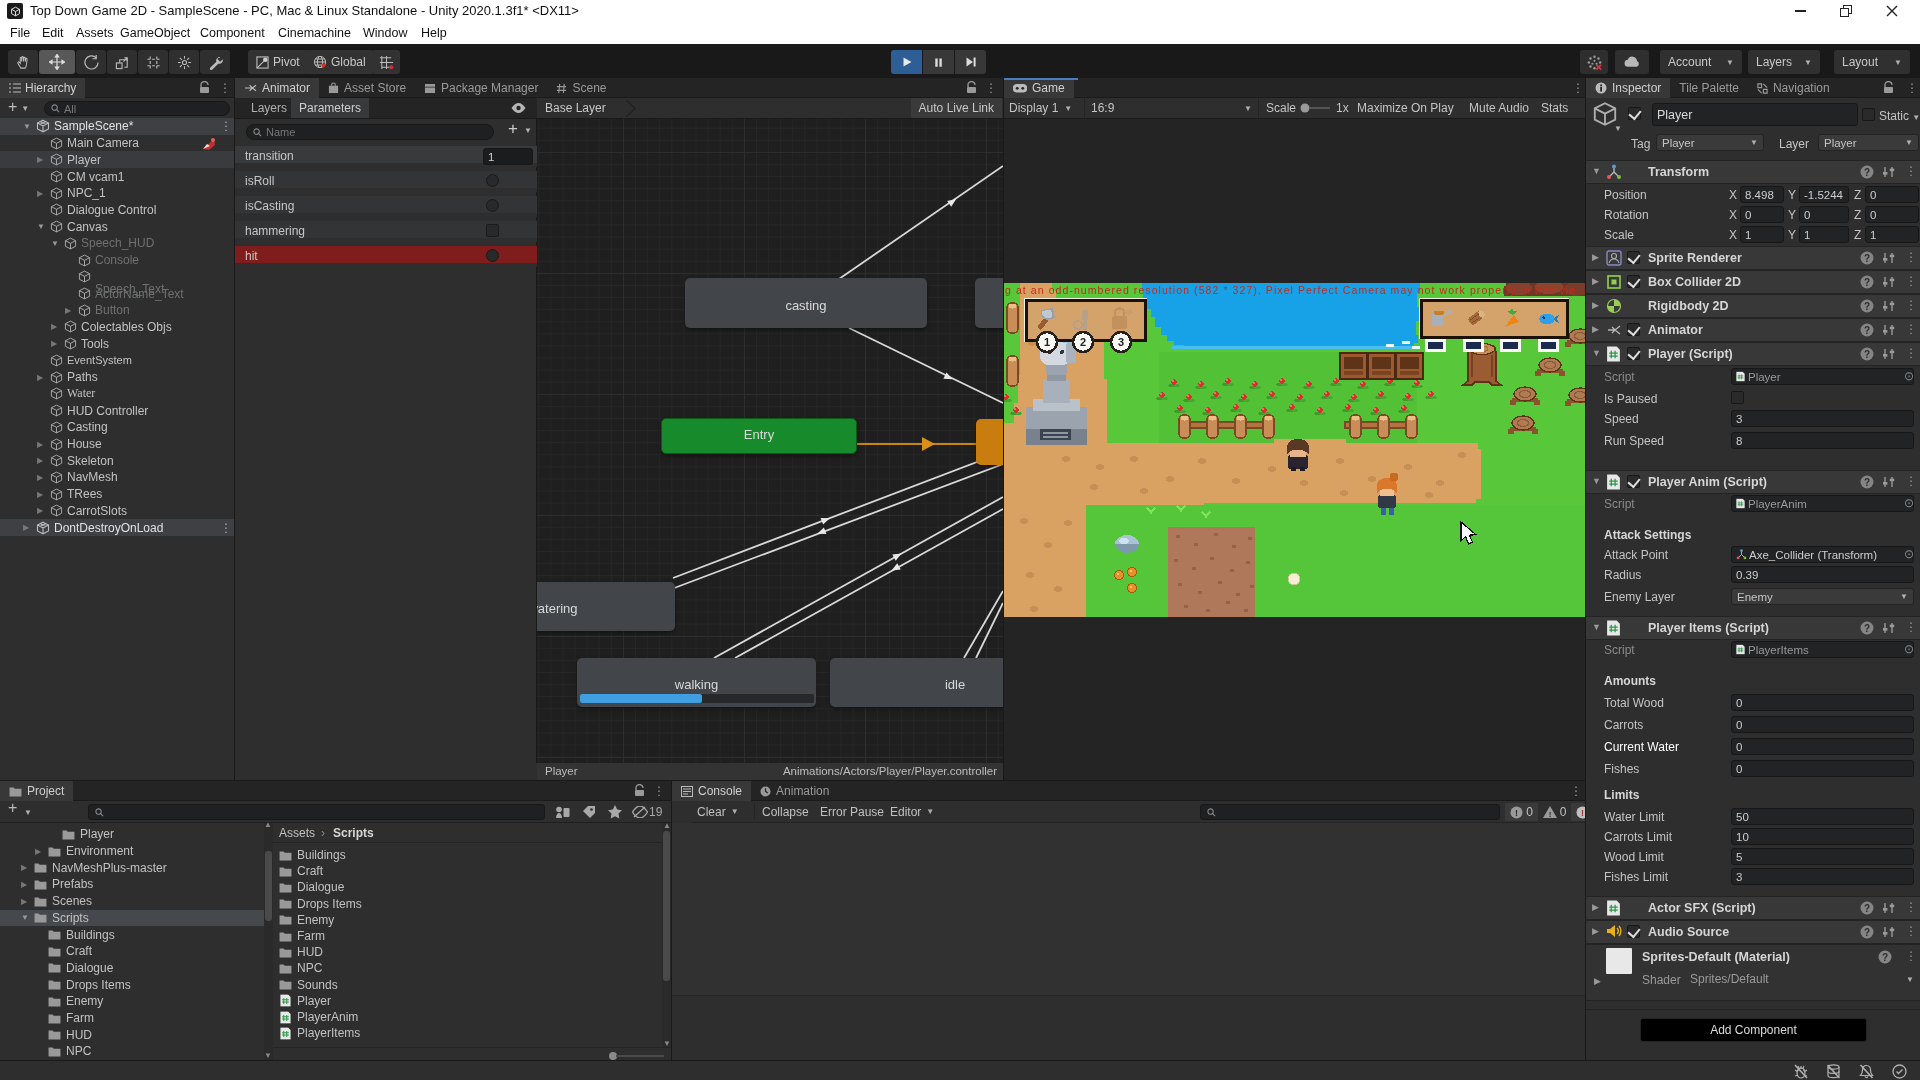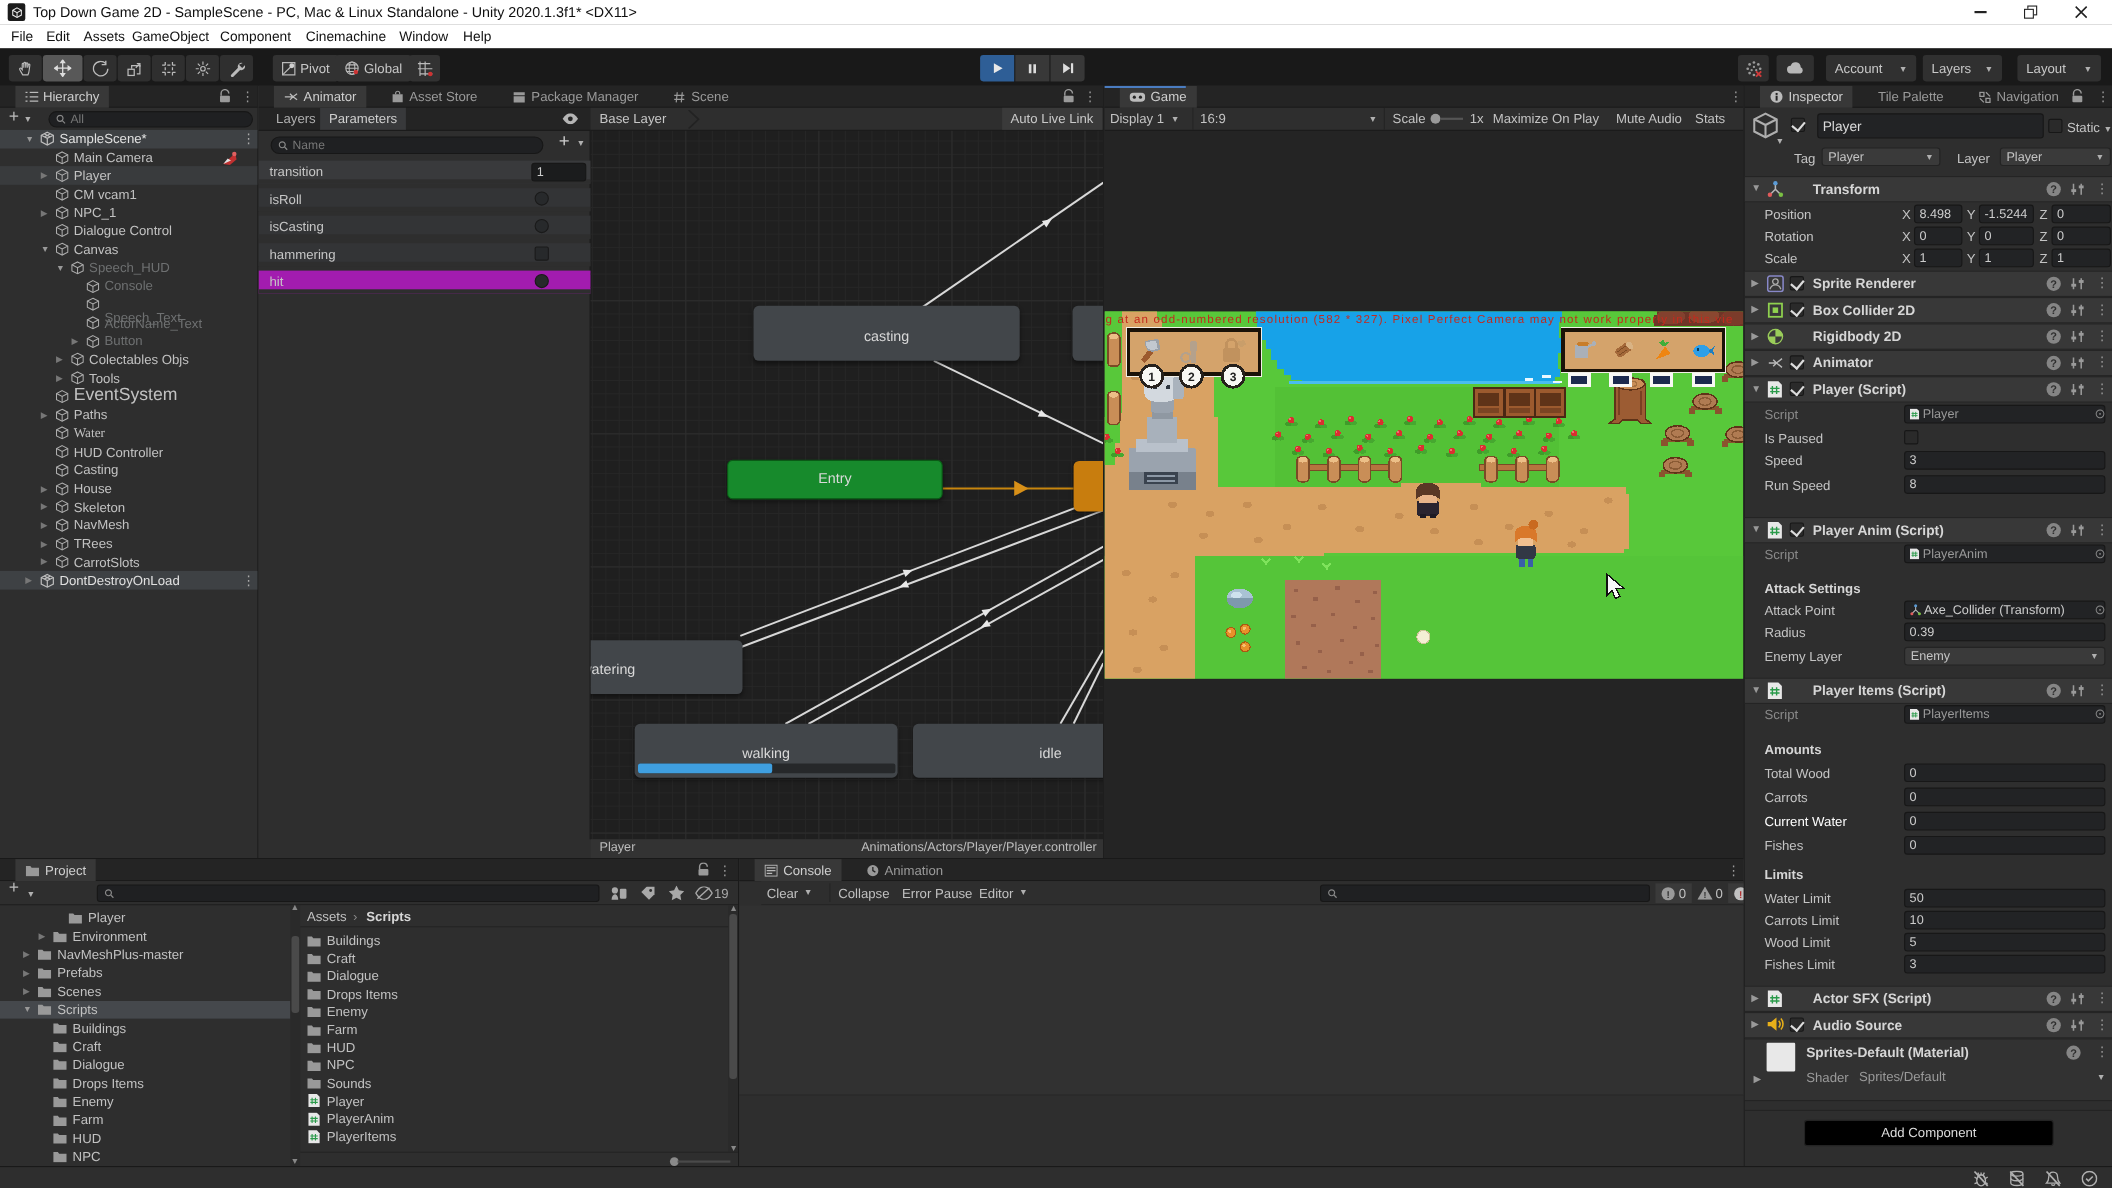--- a/index.html
+++ b/index.html
@@ -1,21 +1,21 @@
 <!DOCTYPE html>
 <html><head><meta charset="utf-8">
 <style>
 *{margin:0;padding:0;box-sizing:border-box;}
 html,body{width:1920px;height:1080px;overflow:hidden;background:#2e2e2e;
  font-family:"Liberation Sans",sans-serif;font-size:12px;color:#c8c8c8;}
 .abs{position:absolute;}
 .flex{display:flex;align-items:center;}
 .panel{position:absolute;background:#2e2e2e;}
 .tabstrip{position:absolute;left:0;right:0;top:0;height:20px;background:#242424;border-bottom:1px solid #1a1a1a;display:flex;}
-.tab{height:20px;display:flex;align-items:center;padding:0 9px;color:#9a9a9a;font-size:12px;gap:5px;margin-left:14px;}
+.tab{height:20px;display:flex;align-items:center;padding:0 9px;color:#9a9a9a;font-size:12px;gap:5px;}
 .tab.sel{background:#383838;color:#cfcfcf;}
 .ellip{color:#9a9a9a;font-size:11px;letter-spacing:0;}
 .srch{background:#1f2022;border:1px solid #171717;border-radius:8px;color:#777;display:flex;align-items:center;padding:0 6px;gap:4px;height:15px;font-size:11px;}
 .field{background:#222325;border:1px solid #171717;border-radius:3px;color:#cdcdcd;padding:0 4px;font-size:11.5px;display:flex;align-items:center;}
 .drop{background:#3a3a3a;border:1px solid #232323;border-radius:3px;color:#c4c4c4;padding:0 5px;font-size:11.5px;display:flex;align-items:center;justify-content:space-between;}
 .carat{font-size:8px;color:#b0b0b0;}
 .hdrrow{position:absolute;left:0;right:0;background:#383838;border-top:1px solid #242424;border-bottom:1px solid #242424;display:flex;align-items:center;}
 .bold{font-weight:bold;color:#d6d6d6;}
 .chk{width:13px;height:13px;background:#2a2a2a;border:1px solid #171717;border-radius:2px;position:relative;}
 .chk.on:after{content:"";position:absolute;left:2px;top:0px;width:6px;height:9px;border:solid #dcdcdc;border-width:0 2px 2px 0;transform:rotate(40deg);}
@@ -303,21 +303,21 @@
       </svg>
       <span style="white-space:nowrap;">Colectables Objs</span>
     </div>
     <div class="flex" style="position:absolute;left:0;top:257.4px;width:235px;height:16.7px;padding-left:64px;color:#c2c2c2;font-size:12px;">
       <span style="position:absolute;left:51px;color:#777;font-size:8px;">▶</span>
       <svg width="13" height="13" style="flex:none;margin-right:4px;">
         <use href="#cube"></use>
       </svg>
       <span style="white-space:nowrap;">Tools</span>
     </div>
-    <div class="flex" style="position:absolute;left:0;top:274.1px;width:235px;height:16.7px;padding-left:50px;color:#c2c2c2;font-size:16px;">
+    <div class="flex" style="position:absolute;left:0;top:274.1px;width:235px;height:16.7px;padding-left:50px;color:#c2c2c2;font-size:11px;">
       <svg width="13" height="13" style="flex:none;margin-right:4px;">
         <use href="#cube"></use>
       </svg>
       <span style="white-space:nowrap;">EventSystem</span>
     </div>
     <div class="flex" style="position:absolute;left:0;top:290.8px;width:235px;height:16.7px;padding-left:50px;color:#c2c2c2;font-size:12px;">
       <span style="position:absolute;left:37px;color:#777;font-size:8px;">▶</span>
       <svg width="13" height="13" style="flex:none;margin-right:4px;">
         <use href="#cube"></use>
       </svg>
@@ -427,21 +427,21 @@
       <div class="srch" style="position:absolute;left:11px;top:5px;width:248px;height:16px;border-radius:8px;"><svg width="9" height="9" viewBox="0 0 10 10">
           <circle cx="4" cy="4" r="3" fill="none" stroke="#888" stroke-width="1.2"></circle>
           <path d="M6.3 6.3 9 9" stroke="#888" stroke-width="1.2"></path>
         </svg>Name</div>
       <span style="position:absolute;left:273px;top:0px;color:#ccc;font-size:17px;">+</span>
       <span class="carat" style="position:absolute;left:289px;top:7px;">▼</span>
       <div style="position:absolute;left:0;top:27px;width:302px;height:21px;background:#393a3c;border-bottom:4px solid #2e2e2e;padding:3px 0 0 10px;color:#c6c6c6;">transition<div class="field" style="position:absolute;right:4px;top:2px;width:50px;height:17px;background:#1b1c1d;">1</div></div>
       <div style="position:absolute;left:0;top:52px;width:302px;height:21px;background:#333436;border-bottom:4px solid #2e2e2e;padding:3px 0 0 10px;color:#c6c6c6;">isRoll<div class="radio" style="position:absolute;right:38px;top:3px;background:#27292b;border-color:#1a1a1a;"></div></div>
       <div style="position:absolute;left:0;top:77px;width:302px;height:21px;background:#333436;border-bottom:4px solid #2e2e2e;padding:3px 0 0 10px;color:#c6c6c6;">isCasting<div class="radio" style="position:absolute;right:38px;top:3px;background:#27292b;border-color:#1a1a1a;"></div></div>
       <div style="position:absolute;left:0;top:102px;width:302px;height:21px;background:#333436;border-bottom:4px solid #2e2e2e;padding:3px 0 0 10px;color:#c6c6c6;">hammering<div class="chk" style="position:absolute;right:38px;top:3px;background:#27292b;border-color:#1a1a1a;"></div></div>
-      <div style="position:absolute;left:0;top:127px;width:302px;height:21px;background:#a21caf;border-bottom:4px solid #2e2e2e;padding:3px 0 0 10px;color:#c6c6c6;">hit<div class="radio" style="position:absolute;right:38px;top:3px;background:#27292b;border-color:#1a1a1a;"></div></div>
+      <div style="position:absolute;left:0;top:127px;width:302px;height:21px;background:#7f1d1d;border-bottom:4px solid #2e2e2e;padding:3px 0 0 10px;color:#c6c6c6;">hit<div class="radio" style="position:absolute;right:38px;top:3px;background:#27292b;border-color:#1a1a1a;"></div></div>
     </div>
     <div class="abs" style="left:302px;top:41px;width:466px;height:644px;overflow:hidden;background-color:#1f1f1f;background-image:linear-gradient(#2d2d2d 1px,transparent 1px),linear-gradient(90deg,#2d2d2d 1px,transparent 1px),linear-gradient(#262626 1px,transparent 1px),linear-gradient(90deg,#262626 1px,transparent 1px);background-size:121px 121px,121px 121px,12.1px 12.1px,12.1px 12.1px;background-position:-35px -88px,-35px -88px,-35px -88px,-35px -88px;">
       <svg class="abs" style="left:0;top:0;" width="466" height="644" viewBox="0 0 466 644">
         <g stroke="#d8d8d8" stroke-width="1.8" fill="none">
           <path d="M302 160 L466 47"></path>
           <path d="M312 209 L466 284"></path>
           <path d="M466 333 L136 459"></path>
           <path d="M466 345 L132 471"></path>
           <path d="M466 378 L177 539"></path>
           <path d="M466 390 L198 539"></path>

